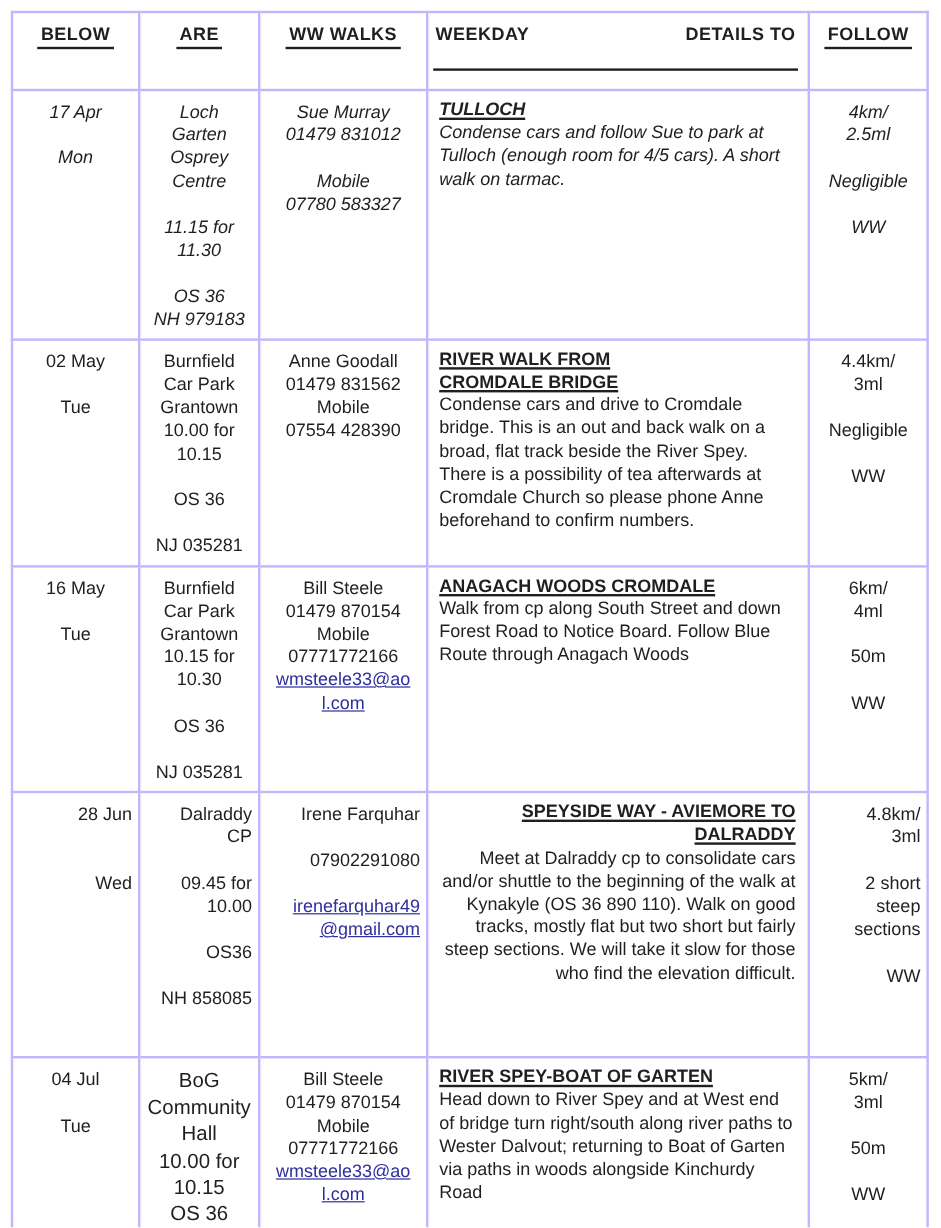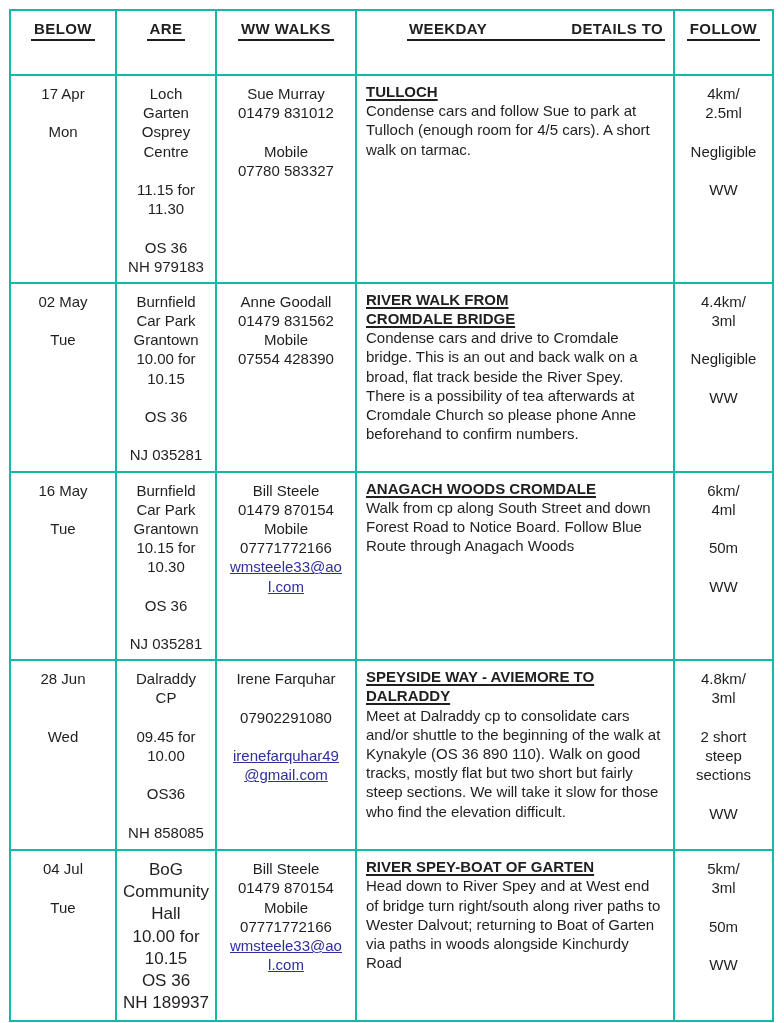--- a/index.html
+++ b/index.html
@@ -1,33 +1,33 @@
 <!DOCTYPE html>
 <html style="--link: #2e2e9d;"><head>
 <meta charset="utf-8">
 <style>
   html,body{margin:0;padding:0;background:#ffffff;}
   body{font-family:"Liberation Sans","DejaVu Sans",sans-serif;color:#1f1f1f;}
   .page{width:784px;height:1023px;box-sizing:border-box;padding:9px 12px 0 9px;background:#fff;overflow:hidden;}
   table{border-collapse:collapse;table-layout:fixed;width:763px;}
-  th,td{border:2px solid #14b8a6;vertical-align:top;box-sizing:border-box;}
+  th,td{border:2px solid #c4b5fd;vertical-align:top;box-sizing:border-box;}
   th{height:65px;padding:9px 4px 0 4px;font-size:15px;font-weight:bold;text-align:center;letter-spacing:.4px;}
   .hdr-underline{display:inline-block;border-bottom:2.5px solid #1f1f1f;padding:0 3px 2px 3px;}
-  .c4head{display:flex;justify-content:space-between;border-bottom:2.5px solid #1f1f1f;padding:0 2px 2px 2px;margin-right:4px;text-align:right;margin-left:46px;}
+  .c4head{display:flex;justify-content:space-between;border-bottom:2.5px solid #1f1f1f;padding:0 2px 20px 2px;margin-right:4px;text-align:right;}
   td{font-size:15px;line-height:1.28;padding:8px 5px 6px 5px;}
   .c-date,.c-loc,.c-contact,.c-follow{text-align:center;}
   .c-details{padding:6px 10px 6px 9px;}
   .pre{white-space:pre-line;}
   .title{font-weight:bold;text-decoration:underline;text-decoration-thickness:2px;text-underline-offset:2px;white-space:pre-line;margin-bottom:0;}
   .desc{white-space:normal;}
   .email{display:block;color:var(--link,#2e2e9d);text-decoration:underline;white-space:pre-line;cursor:pointer;}
-  tbody tr:nth-child(1) td{height:206px;}
+  tbody tr:nth-child(1) td{height:206px;font-style:italic;}
   tbody tr:nth-child(2) td{height:182px;}
   tbody tr:nth-child(3) td{height:183px;border-radius:27px;}
-  tbody tr:nth-child(4) td{height:190px;}
+  tbody tr:nth-child(4) td{height:221px;text-align:right;}
   tbody tr:nth-child(5) td{height:158px;}
   tbody tr:nth-child(5) .c-loc .pre{font-size:17px;line-height:1.3;}
 </style>
 </head>
 <body>
 
 <div class="page">
   <table>
     <colgroup>
       <col style="width:106px">

